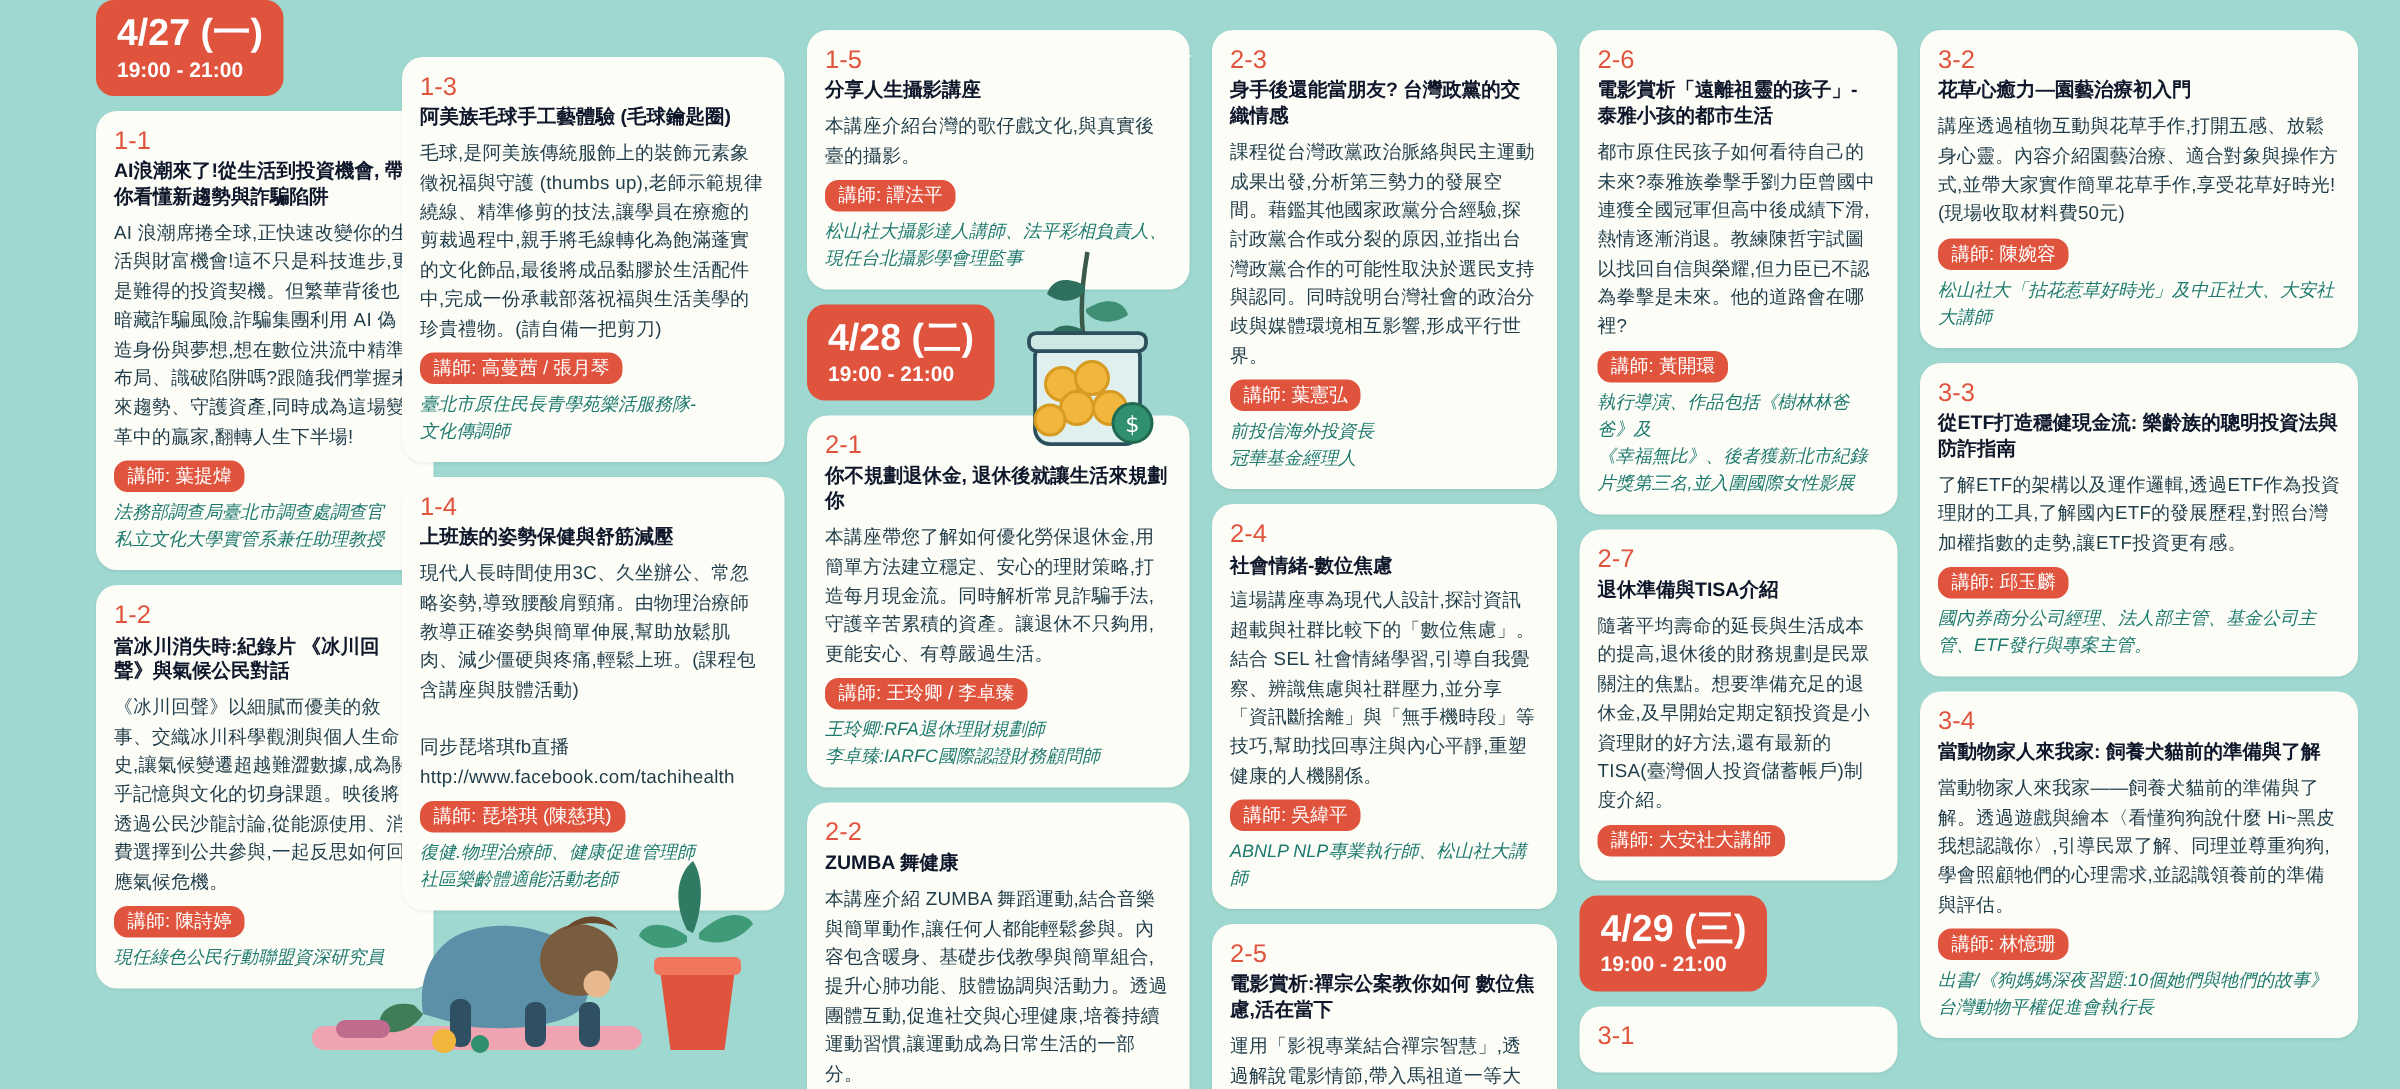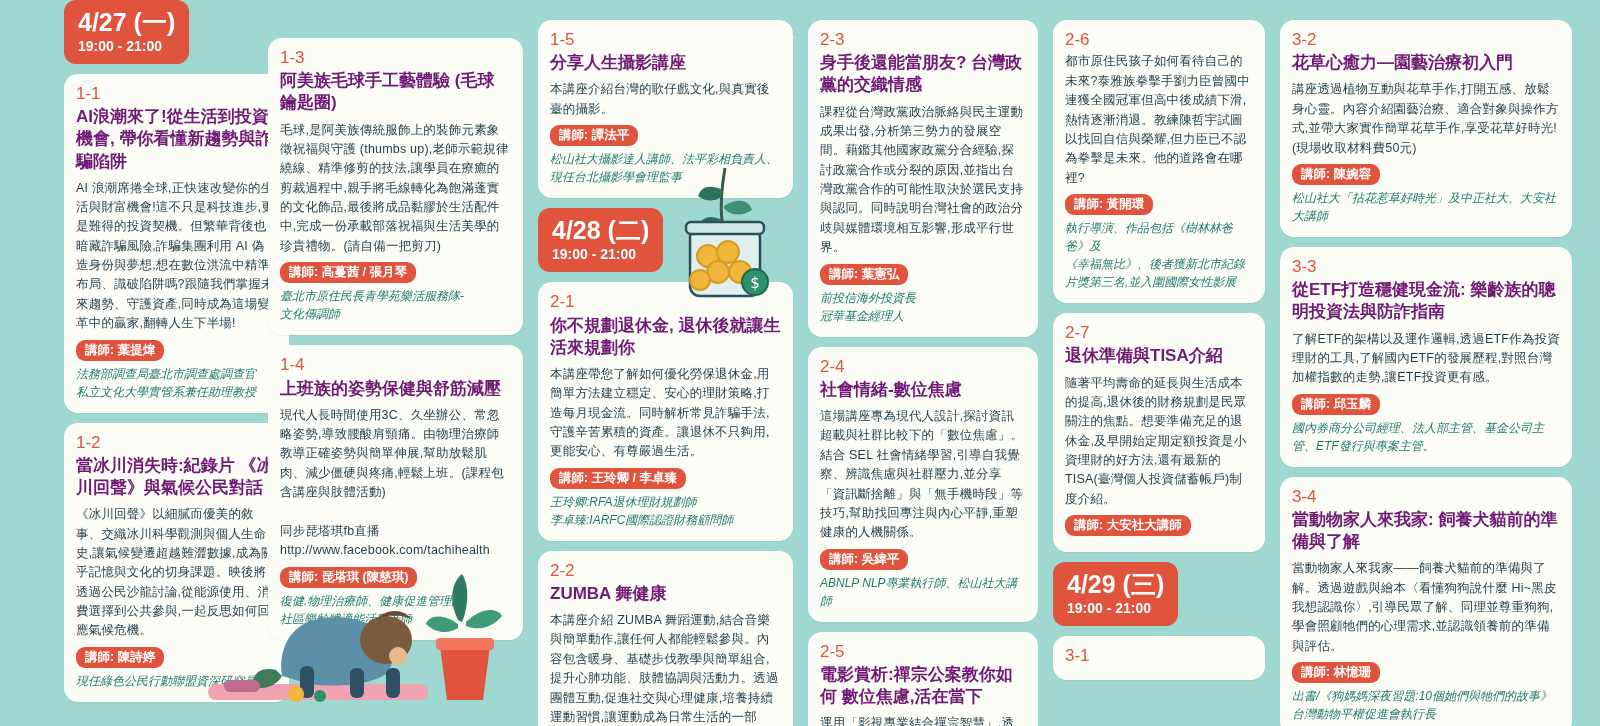--- a/index.html
+++ b/index.html
@@ -21,40 +21,40 @@
     box-shadow:0 1px 2px rgba(0,0,0,0.06);
   }
   .code{
     color:#e0533d;
     font-size:17px;
     font-weight:normal;
     line-height:1.2;
     margin-bottom:2px;
   }
   .title{
-    color:#701a75;
-    font-size:17px;
+    color:#0f172a;
+    font-size:13px;
     font-weight:bold;
     line-height:1.3;
     margin-bottom:6px;
   }
   .desc{
     color:#1f3c48;
     font-size:12.5px;
     line-height:1.55;
     letter-spacing:0.2px;
     margin-bottom:6px;
     white-space:pre-line;
   }
   .speaker{
     display:inline-block;
     background:#e0533d;
     color:#ffffff;
     font-size:12.5px;
-    font-weight:bold;
+    font-weight:normal;
     border-radius:9px;
     padding:2px 9px;
     margin-bottom:4px;
   }
   .bio{
     color:#1f7a6e;
     font-size:12px;
     line-height:1.5;
     white-space:pre-line;
     font-style:italic;
@@ -204,20 +204,22 @@
       <div class="title">電影賞析:禪宗公案教你如何
 數位焦慮,活在當下</div>
       <div class="desc">運用「影視專業結合禪宗智慧」,透過解說電影情節,帶入馬祖道一等大師的公案,引導麵思覺察「當下念頭」,面臨生死與恐懼,教導如何以禪宗的豁達面對生命。</div>
 
     </div>
   </div>
 
   <div class="col" id="col5">
     <div class="card" style="margin-top:20px;">
       <div class="code">2-6</div>
+      <div class="title">電影賞析「遠離祖靈的孩子」-
+泰雅小孩的都市生活</div>
       <div class="desc">都市原住民孩子如何看待自己的未來?泰雅族拳擊手劉力臣曾國中連獲全國冠軍但高中後成績下滑,熱情逐漸消退。教練陳哲宇試圖以找回自信與榮耀,但力臣已不認為拳擊是未來。他的道路會在哪裡?</div>
       <div class="speaker">講師: 黃開環</div>
       <div class="bio">執行導演、作品包括《樹林林爸爸》及
 《幸福無比》、後者獲新北市紀錄片獎第三名,並入圍國際女性影展</div>
     </div>
 
     <div class="card">
       <div class="code">2-7</div>
       <div class="title">退休準備與TISA介紹</div>
       <div class="desc">隨著平均壽命的延長與生活成本的提高,退休後的財務規劃是民眾關注的焦點。想要準備充足的退休金,及早開始定期定額投資是小資理財的好方法,還有最新的TISA(臺灣個人投資儲蓄帳戶)制度介紹。</div>

